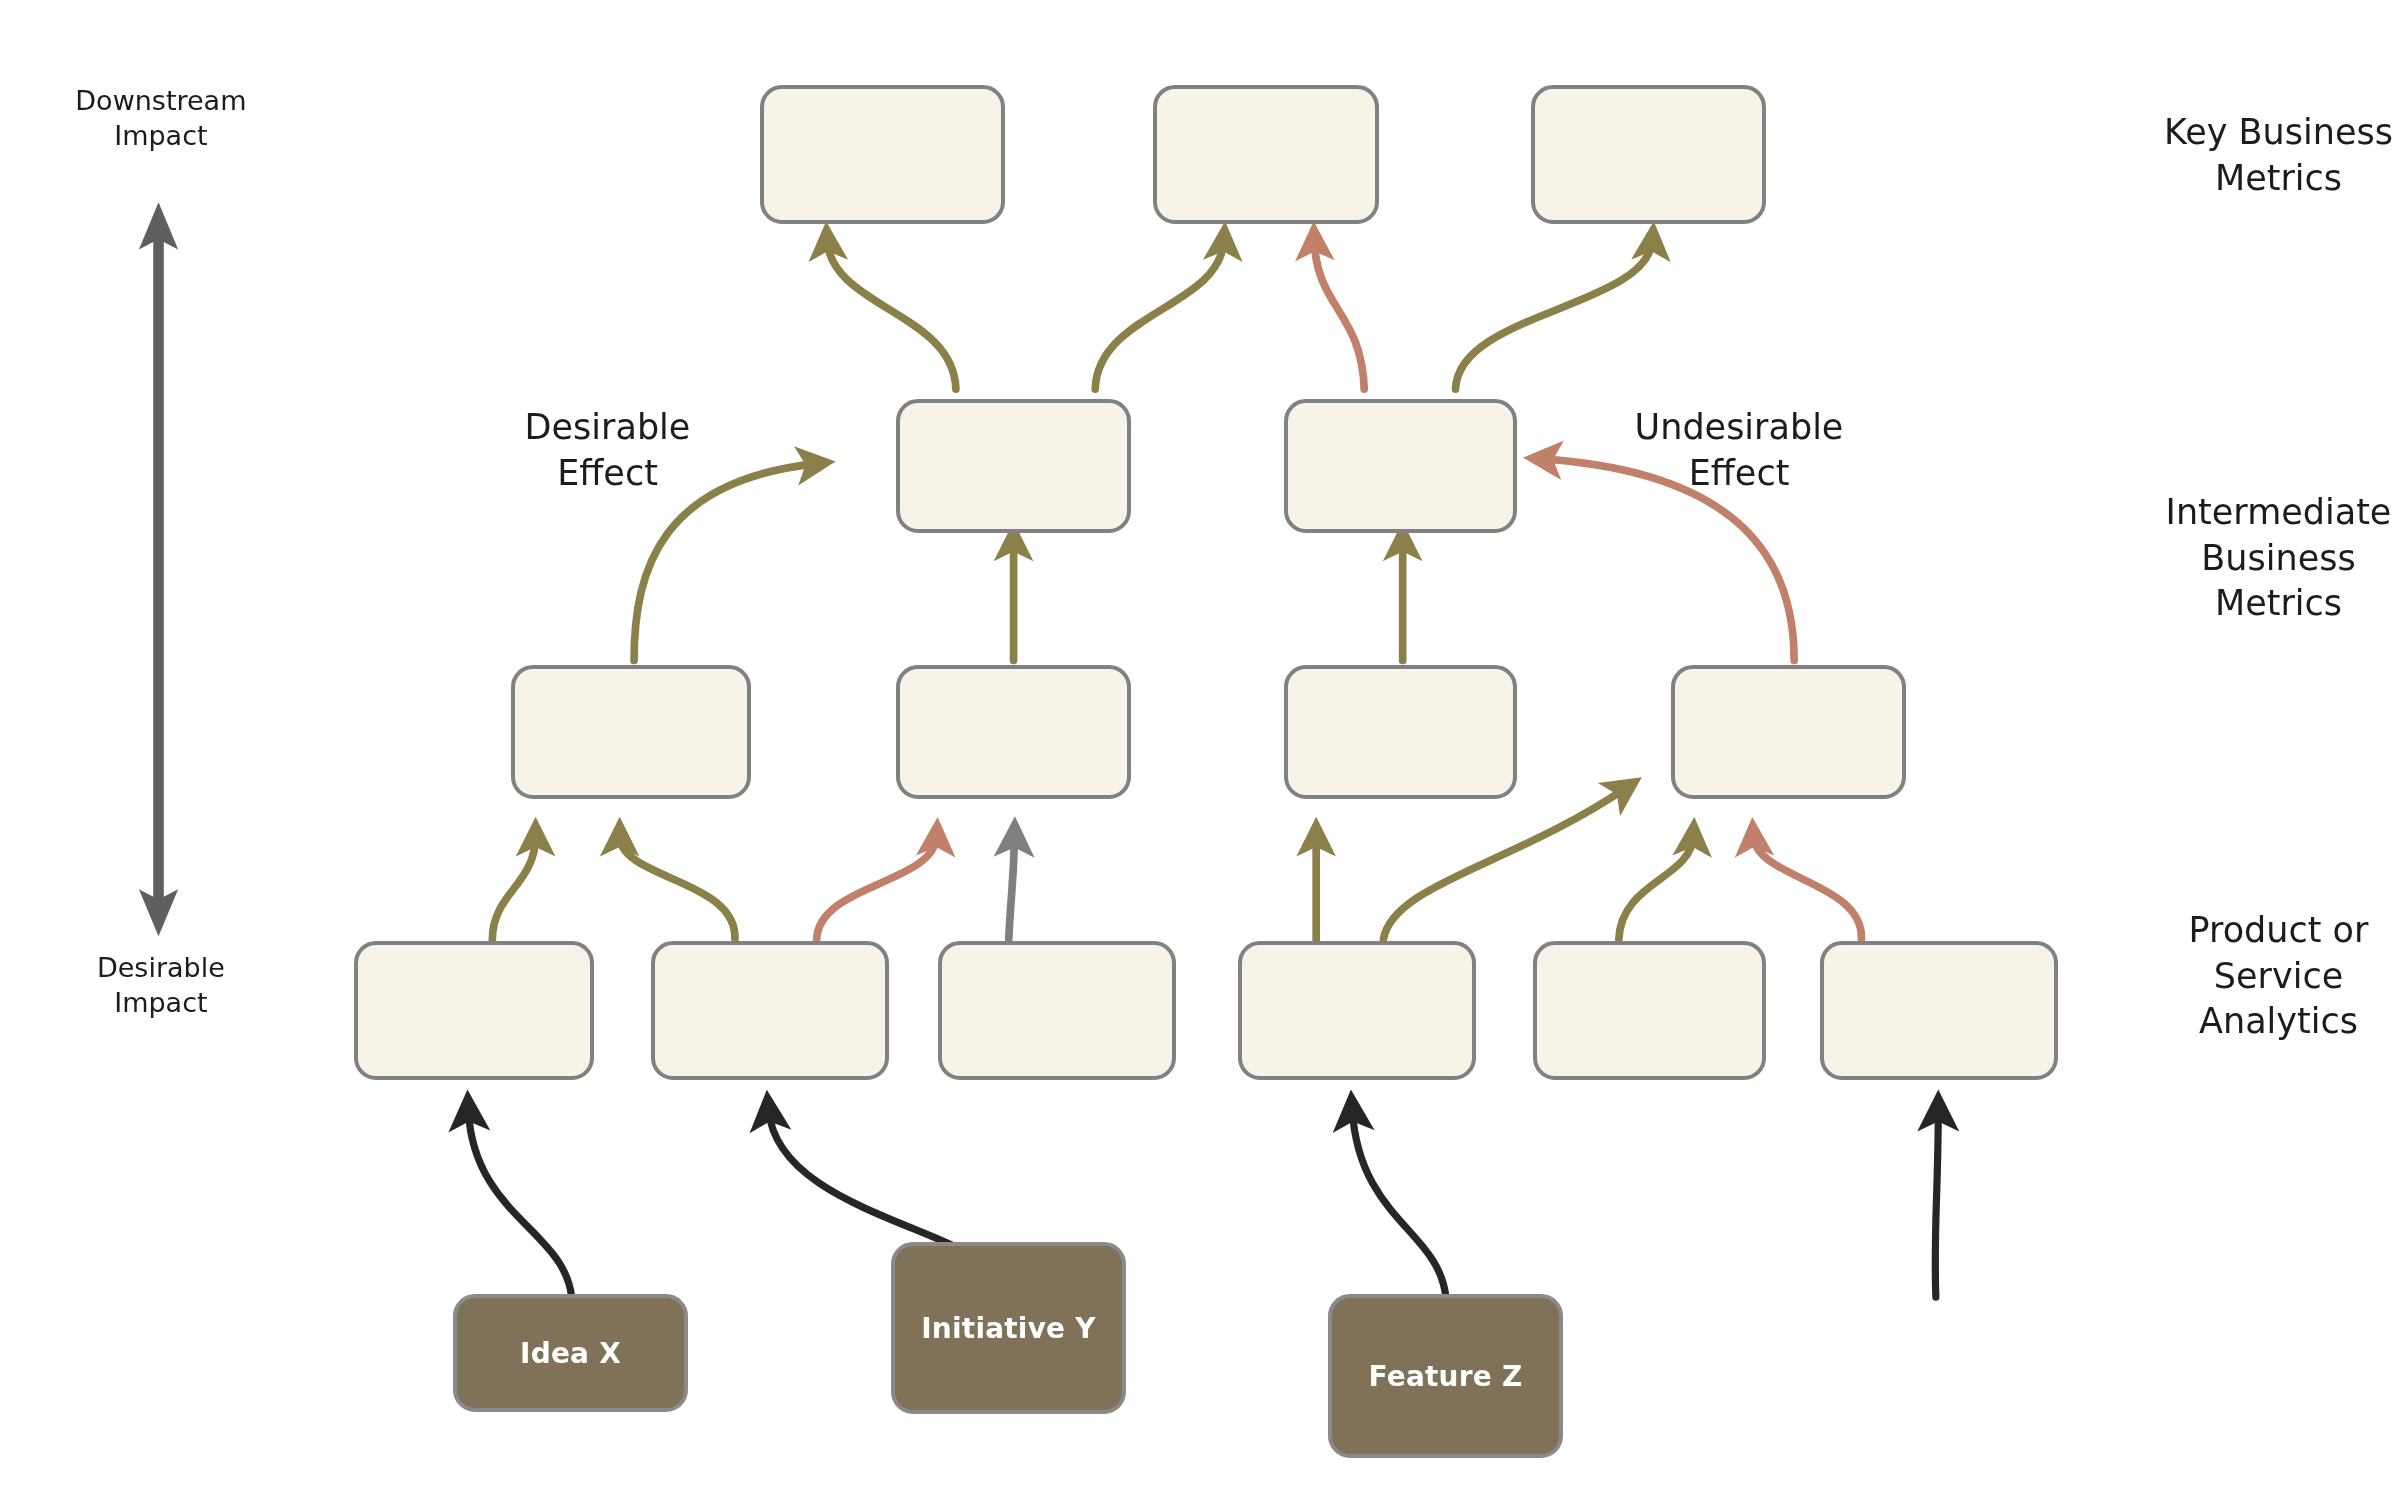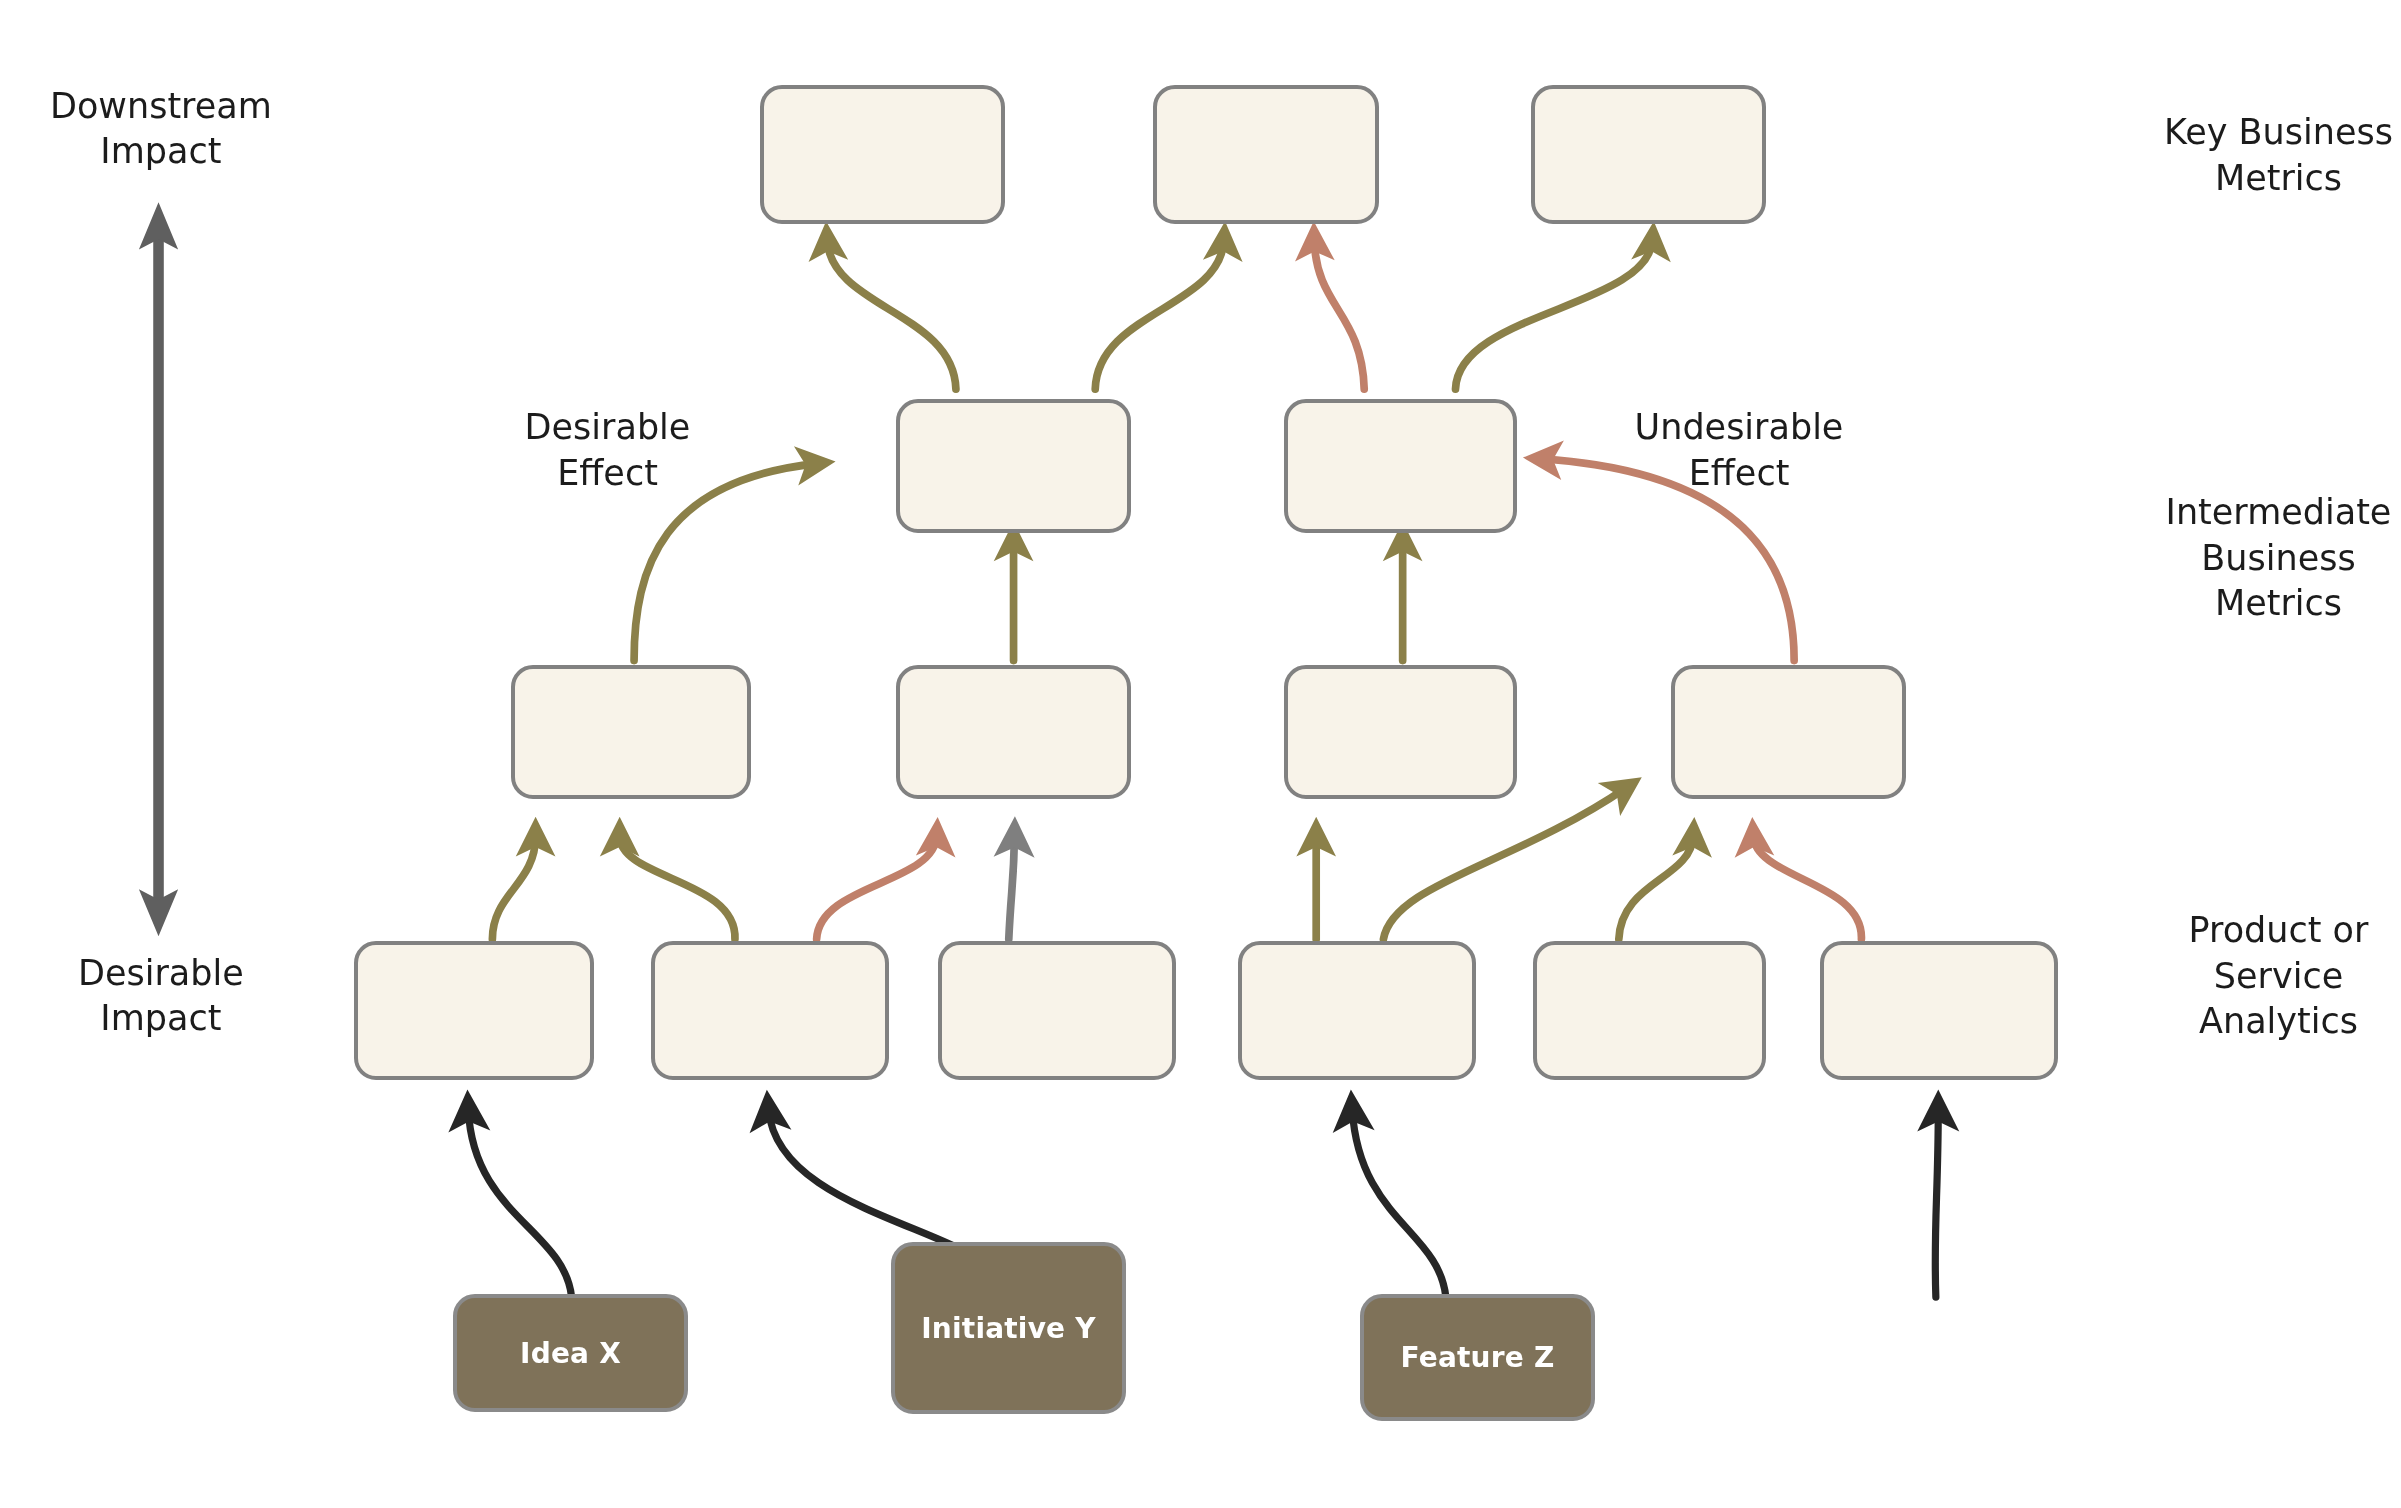--- a/index.html
+++ b/index.html
@@ -27,21 +27,21 @@
     color:#ffffff;
     font-weight:bold;
     font-size:28px;
     line-height:1.25;
     letter-spacing:0.2px;
   }
   .axis-label{
     position:absolute;
     text-align:center;
     color:#1c1c1c;
-    font-size:35px;
+    font-size:27px;
     line-height:1.28;
   }
   .edge-label{
     position:absolute;
     text-align:center;
     color:#1c1c1c;
     font-size:35px;
     line-height:1.3;
     margin-top:14px;
   }
@@ -187,21 +187,21 @@
   <div class="node metric" style="left:1820px;top:941px;width:238px;height:139px;">
     <span></span>
   </div>
 
   <div class="node idea" style="left:453px;top:1294px;width:235px;height:118px;">
     <span>Idea X</span>
   </div>
   <div class="node idea" style="left:891px;top:1242px;width:235px;height:172px;">
     <span>Initiative Y</span>
   </div>
-  <div class="node idea" style="left:1328px;top:1294px;width:235px;height:127px;margin-left:32px;">
+  <div class="node idea" style="left:1328px;top:1294px;width:235px;height:164px;">
     <span>Feature Z</span>
   </div>
 
   <div class="axis-label" style="left:14.4px;top:84px;width:293px;">
     <div>Downstream</div>
     <div>Impact</div>
   </div>
 
   <div class="axis-label" style="left:14.4px;top:951px;width:293px;">
     <div>Desirable</div>

